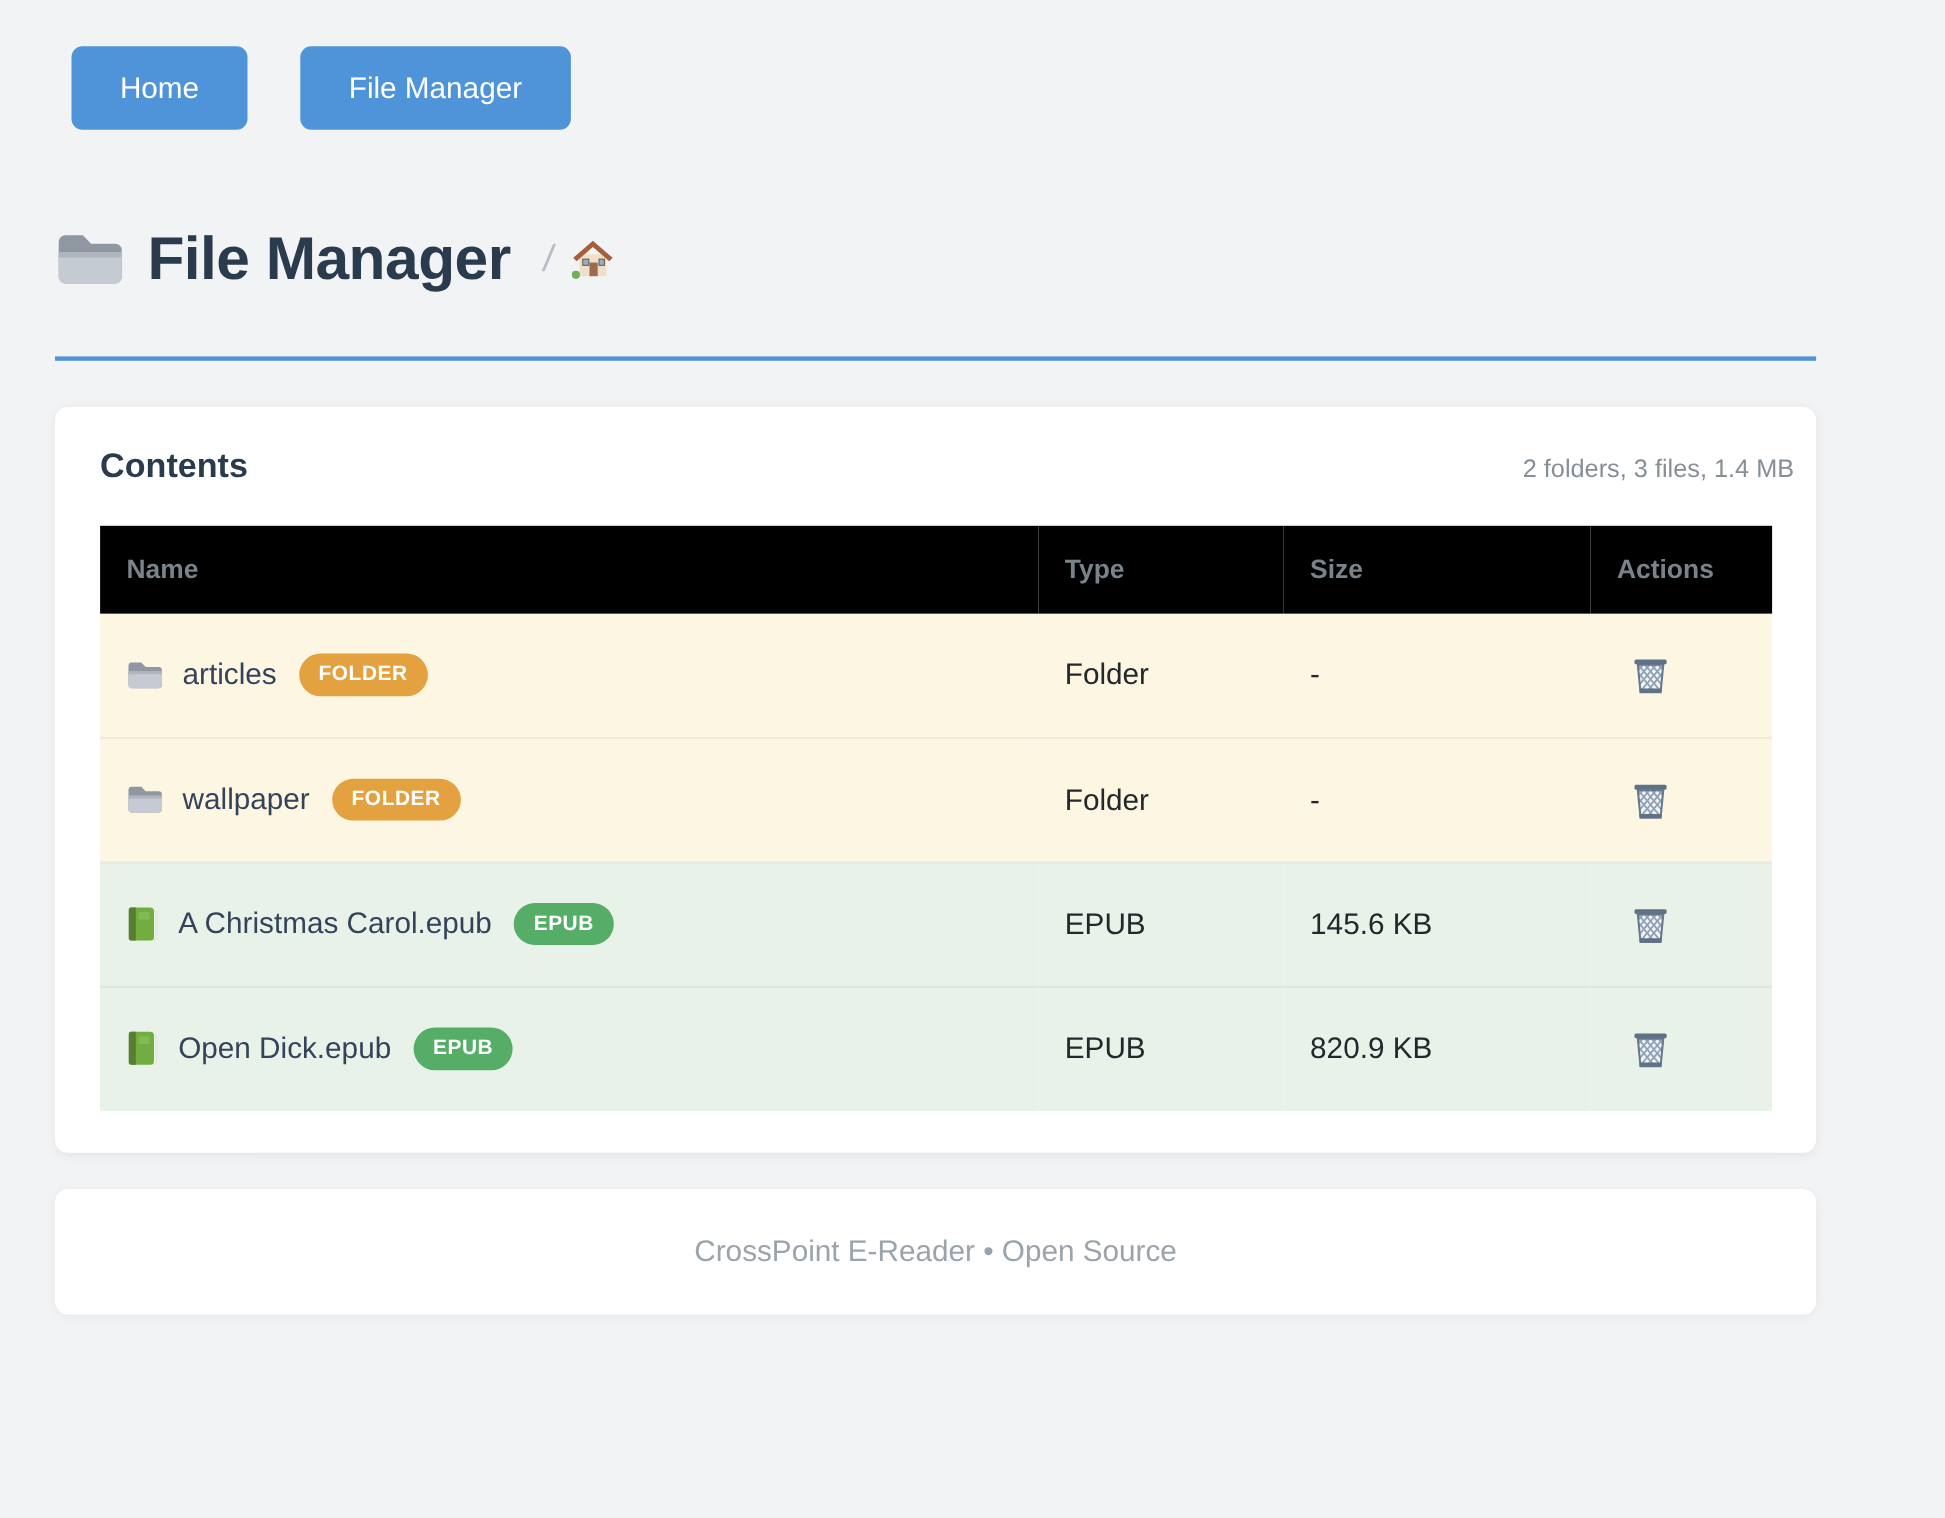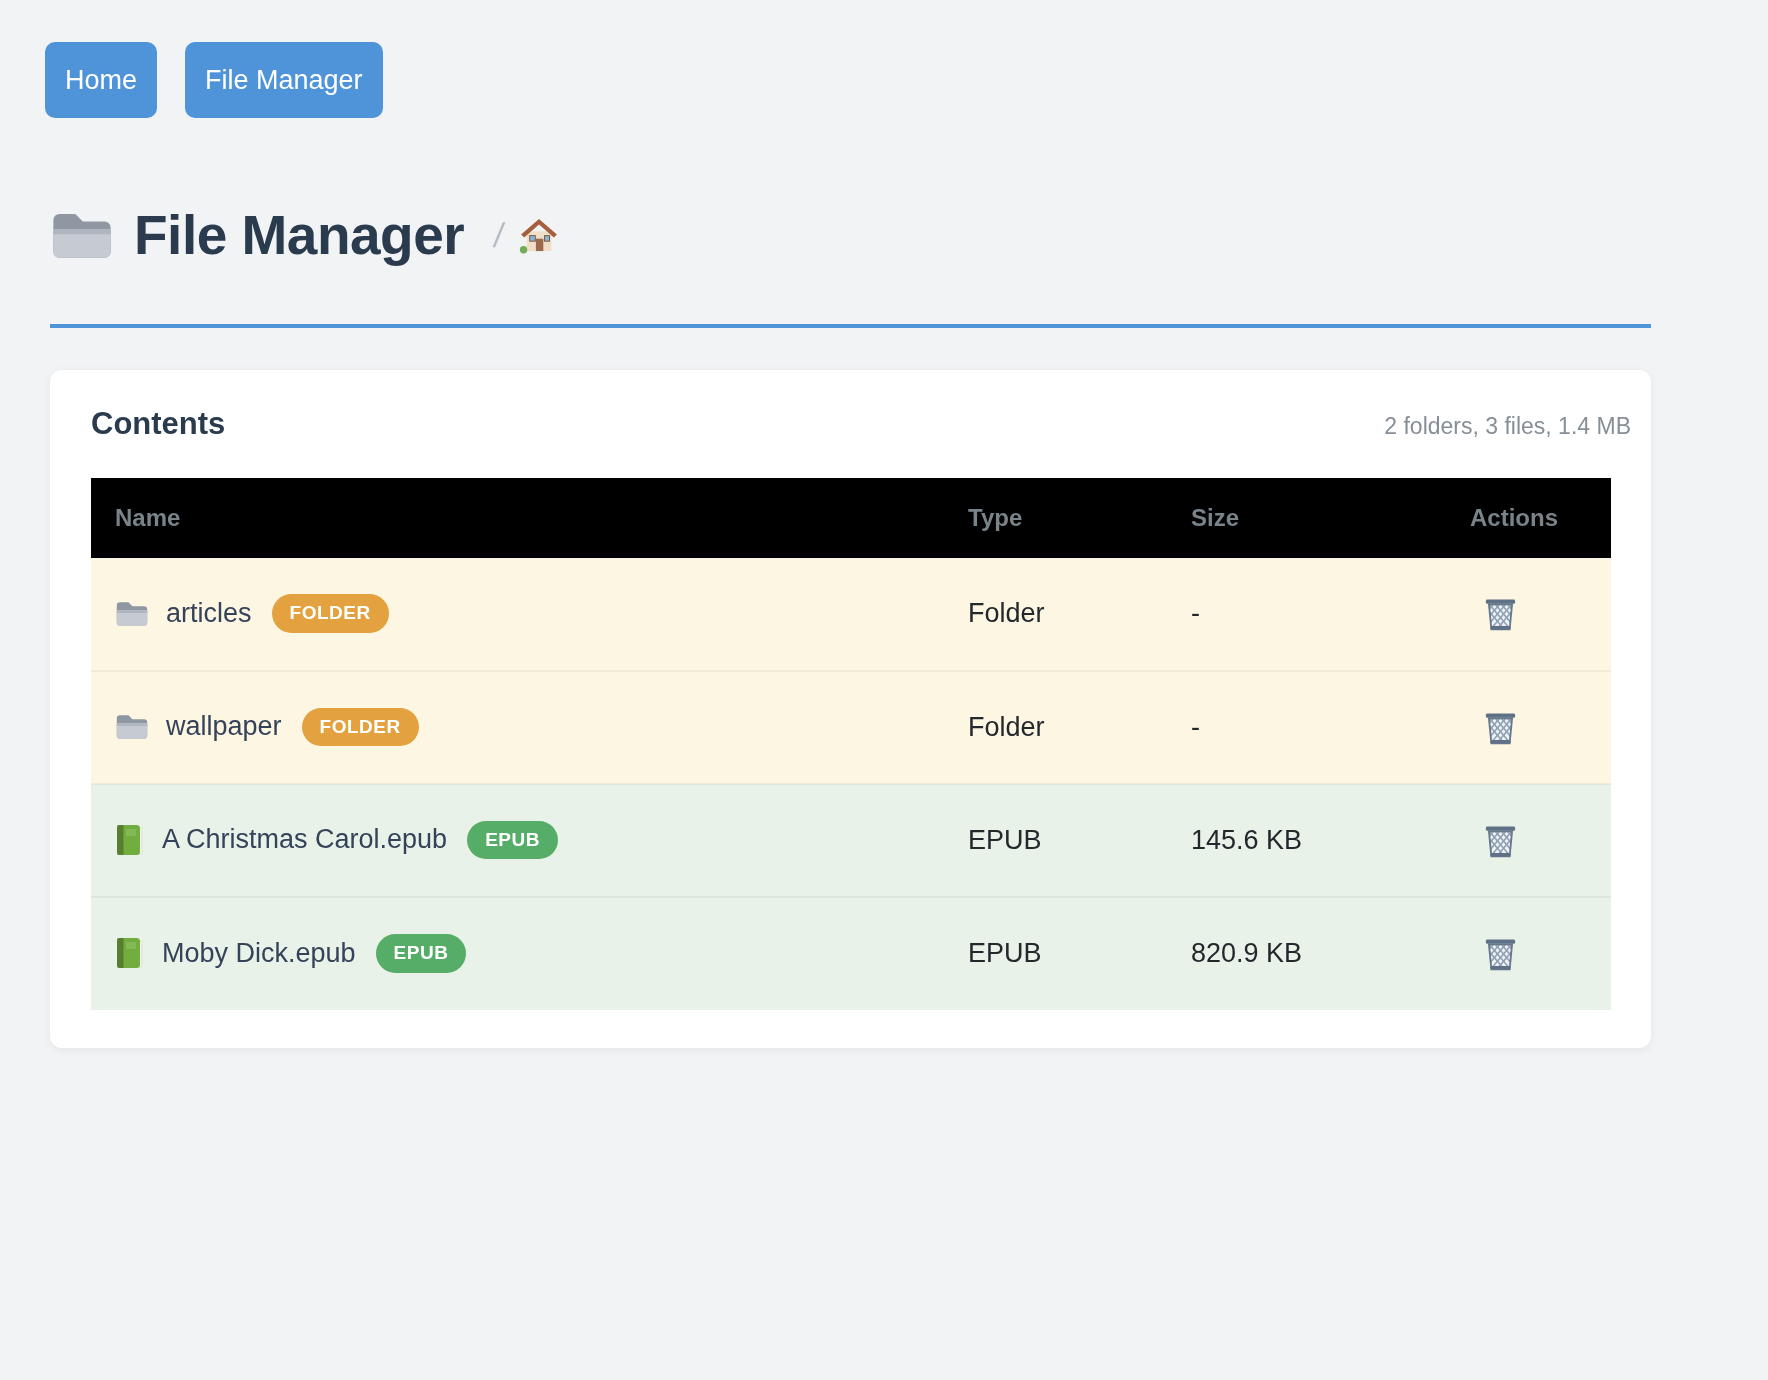--- a/index.html
+++ b/index.html
@@ -11,22 +11,22 @@
     color: #23282d;
     overflow: hidden;
   }
   .shell { width: 1601px; margin-left: 50px; padding-top: 42px; }
 
   
   .nav { display: flex; gap: 28px; margin-left: -5px; }
   .nav-btn {
     background: var(--accent-blue, #4f94d8);
     color: #fff; border: none; border-radius: 10px;
-    height: 76px; padding: 0 20px; font-size: 27px;
-    font-family: inherit; cursor: pointer;
+    height: 76px; padding: 0 44px; font-size: 27px;
+    font-family: inherit; cursor: pointer; margin-left: 20px;
   }
 
   
   .page-header { margin-top: 55px; display: flex; align-items: flex-start; }
   .title-group { display: flex; align-items: center; margin-top: 32px; }
   .title-icon svg { width: 64px; height: 54px; display: block; }
   h1.page-title {
     margin: 0 0 0 20px; font-size: 55px; font-weight: bold;
     color: var(--heading-text, #2b3b4e); letter-spacing: -0.5px; line-height: 1.1;
   }
@@ -247,32 +247,35 @@
           </td>
         </tr>
         <tr class="row-epub">
           <td class="cell-name">
             <span class="name-wrap">
               <span class="file-icon book">
                   <svg viewBox="0 0 30 34">
                     <use href="#icon-book"></use>
                   </svg>
                 </span>
-              <span class="fname">Moby Dick.epub</span>
+              <span class="fname">Open Dick.epub</span>
               <span class="badge badge-epub">EPUB</span>
             </span>
           </td>
           <td class="cell-type">EPUB</td>
           <td class="cell-size">820.9 KB</td>
           <td class="cell-actions">
             <button class="trash-btn">
                 <svg viewBox="0 0 30 32">
                   <use href="#icon-trash"></use>
                 </svg>
               </button>
           </td>
         </tr>
       </tbody>
     </table>
   </section>
 
+  <footer class="footer-card">
+    <span>CrossPoint E-Reader • Open Source</span>
+  </footer>
 
 </div>
 
 </body></html>

